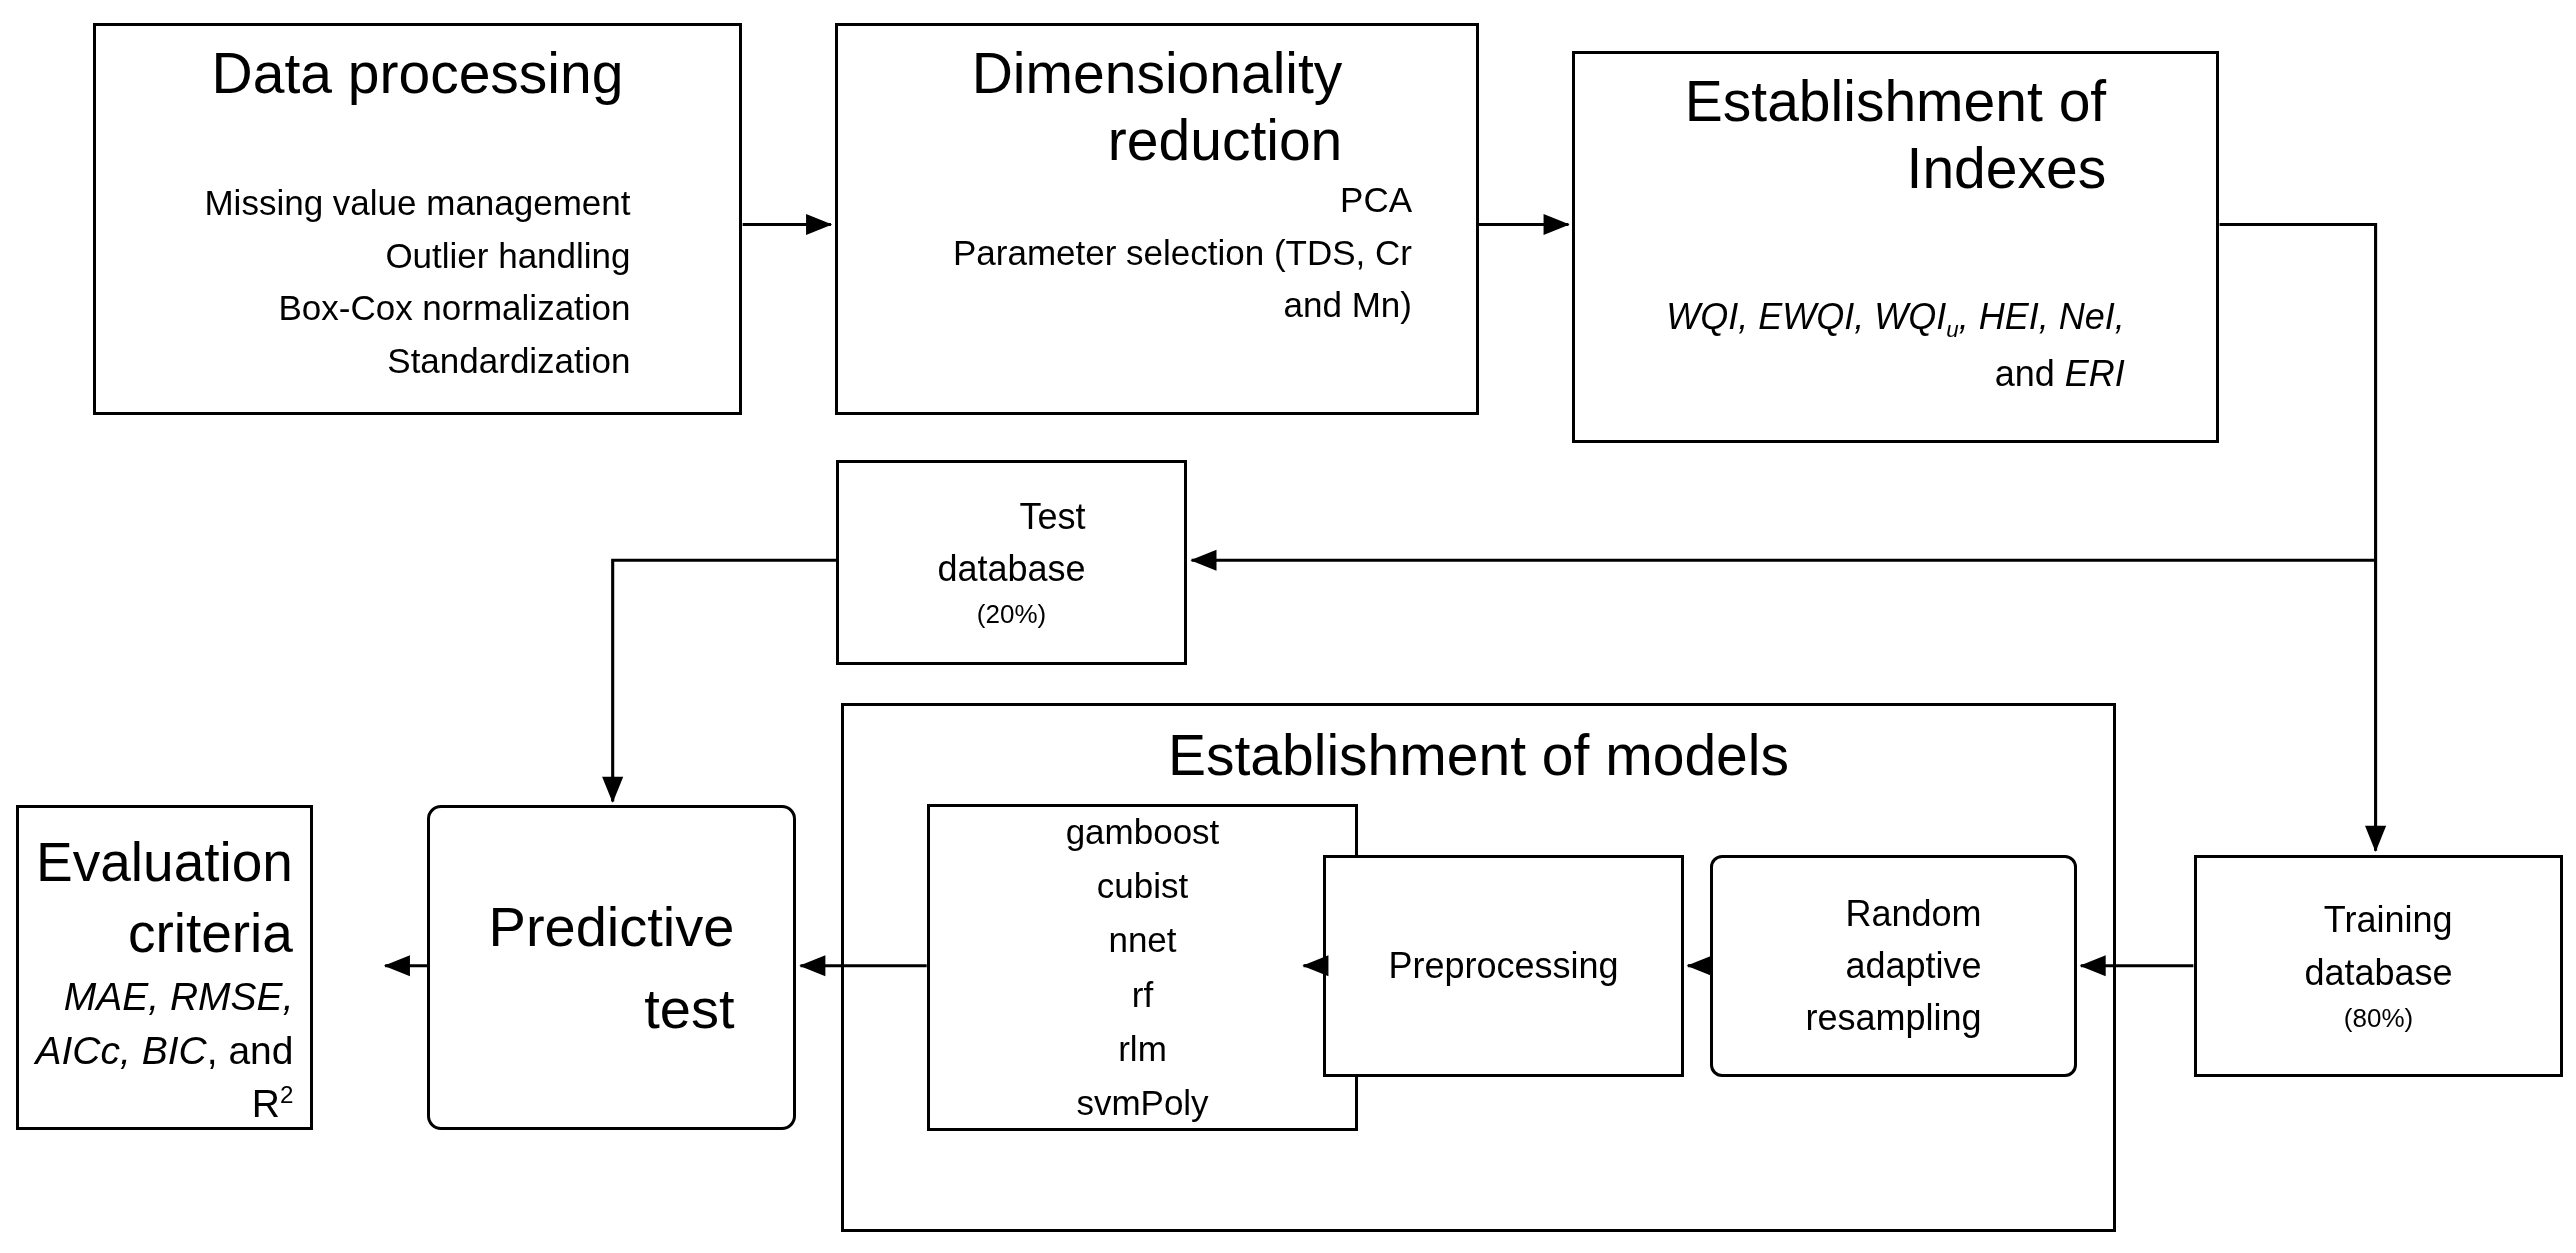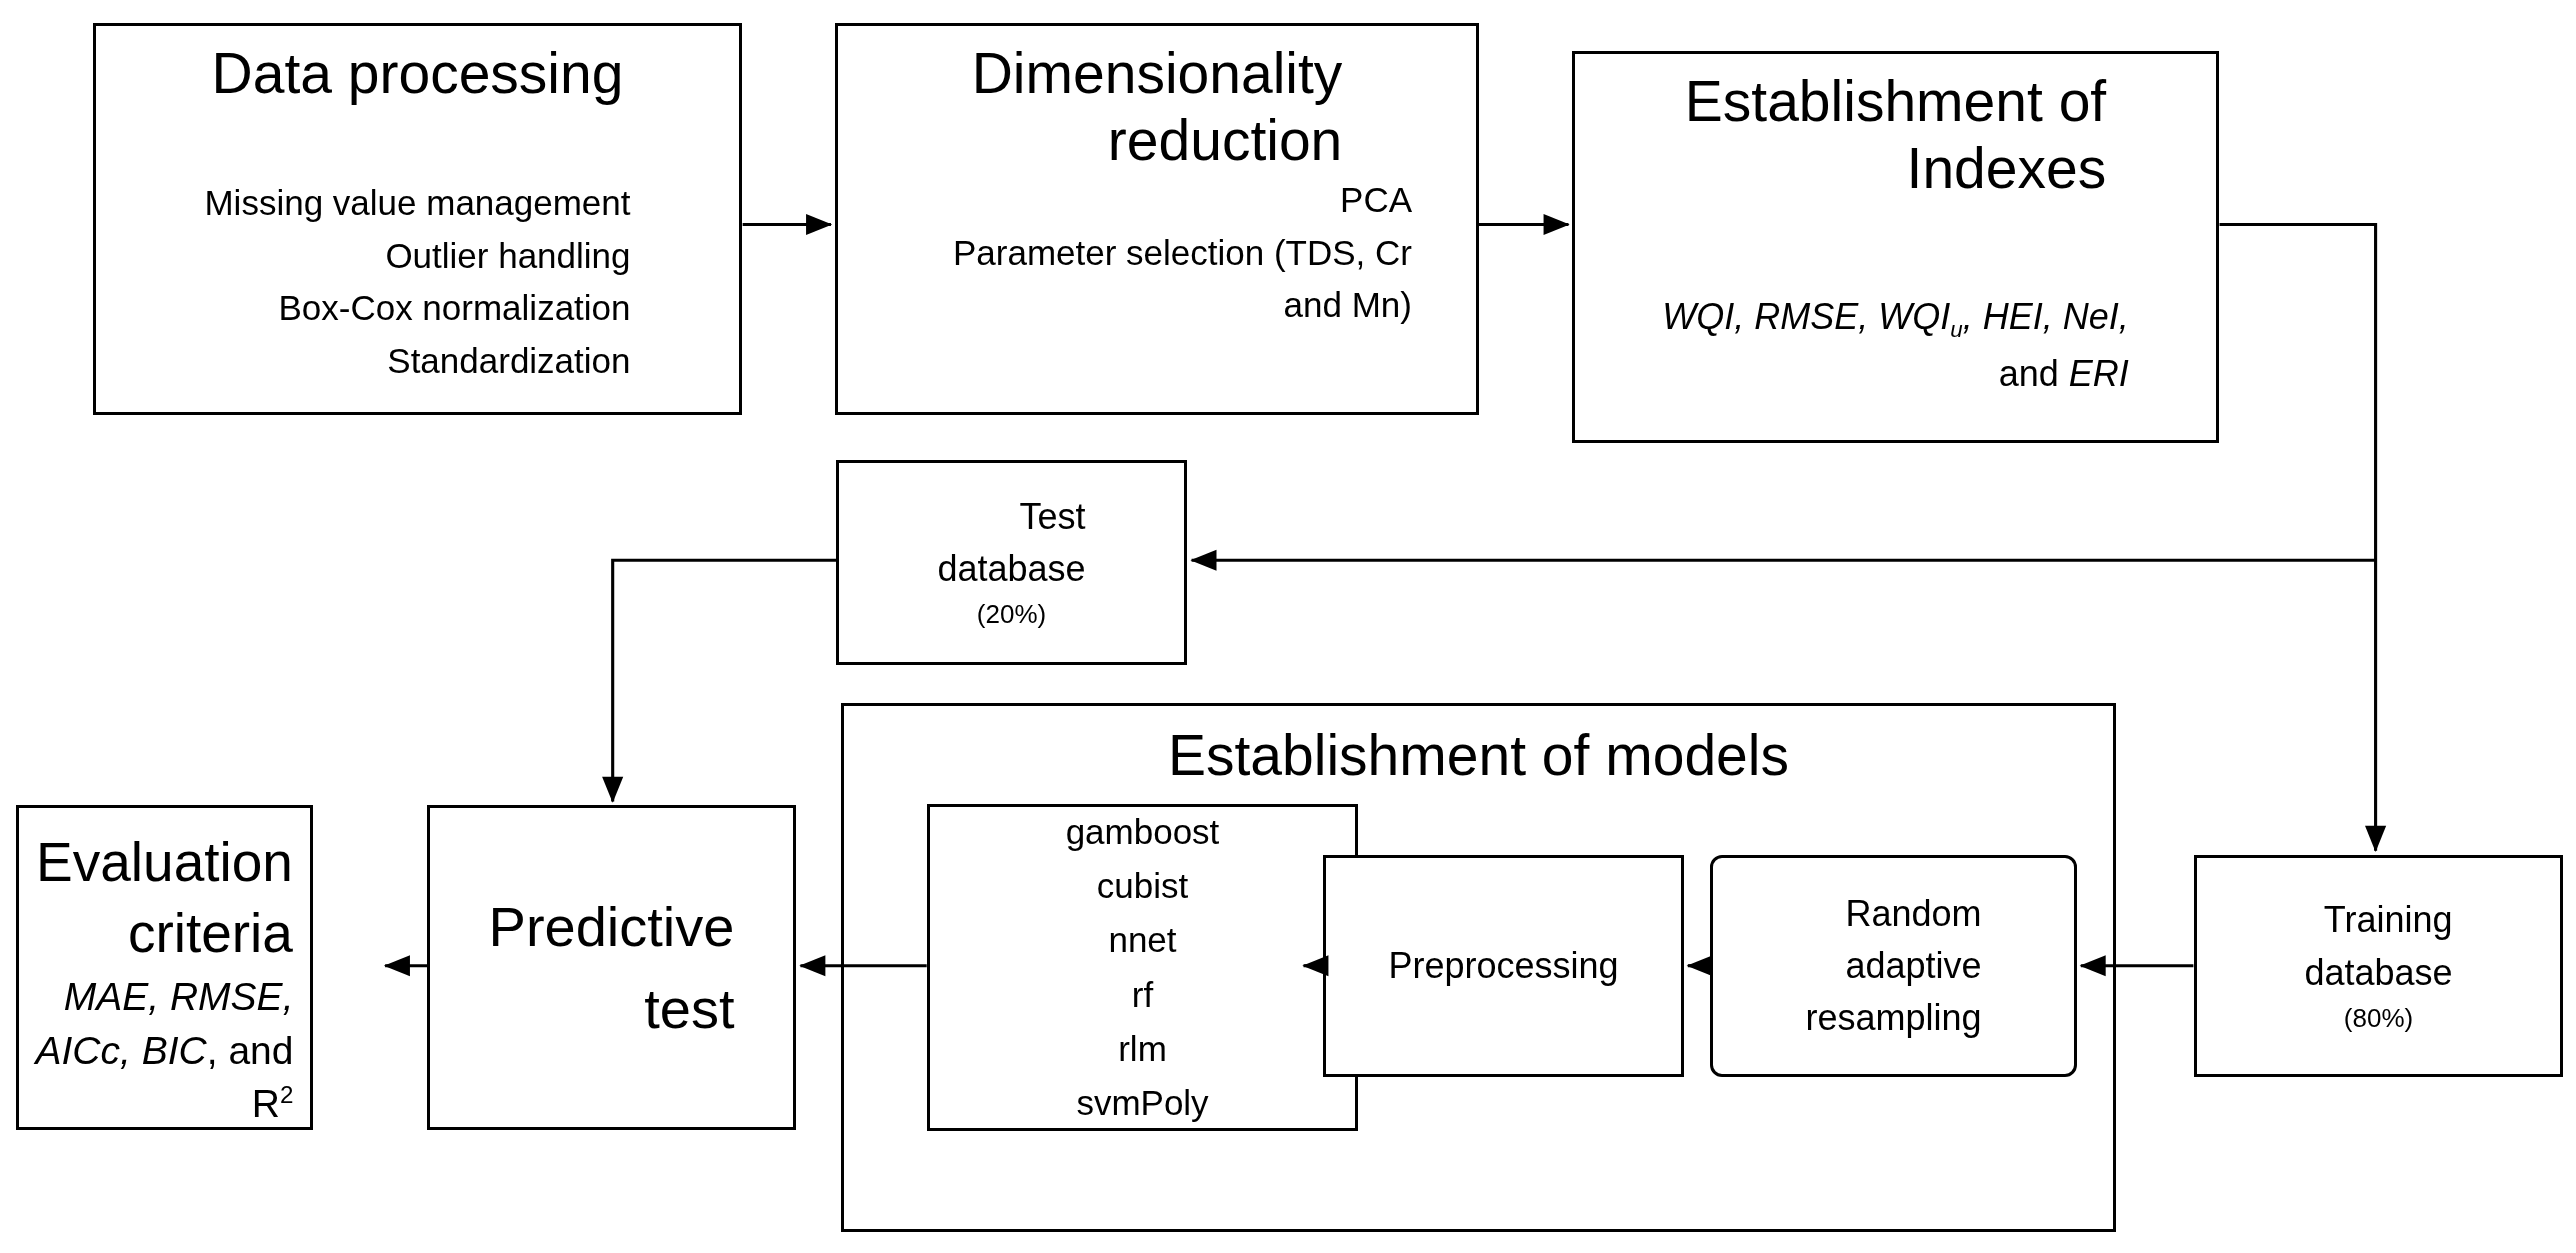--- a/index.html
+++ b/index.html
@@ -72,21 +72,21 @@
     </div>
   </div>
 
   <div class="box" style="left:1572px; top:23px; width:647px; height:392px; padding:13.7px 6.2px 39px 6.2px;margin-top:28px;">
     <div class="title-xl">
       <div>Establishment of</div>
       <div>Indexes</div>
     </div>
     <div class="spacer"></div>
     <div class="idx-text">
-      <span>WQI, RMSE, WQI</span><span class="sub">u</span><span>, HEI, NeI,</span><br>
+      <span>WQI, EWQI, WQI</span><span class="sub">u</span><span>, HEI, NeI,</span><br>
       <span class="up">and </span><span>ERI</span>
     </div>
   </div>
 
   <div class="box" style="left:836px; top:460px; width:351px; height:205px; justify-content:center;">
     <div class="db-text">
       <div>Test</div>
       <div>database</div>
     </div>
     <div class="pct-text">(20%)</div>
@@ -118,21 +118,21 @@
   </div>
 
   <div class="box" style="left:2194px; top:855px; width:369px; height:222px; justify-content:center;">
     <div class="db-text">
       <div>Training</div>
       <div>database</div>
     </div>
     <div class="pct-text">(80%)</div>
   </div>
 
-  <div class="box" style="left:427px; top:805px; width:369px; height:325px; justify-content:center;">
+  <div class="box" style="left:427px; top:805px; width:369px; height:325px; justify-content:center;border-radius:14px;">
     <div class="pt-title">
       <div>Predictive</div>
       <div>test</div>
     </div>
   </div>
 
   <div class="box" style="left:16px; top:805px; width:297px; height:325px; padding-top:18.7px;">
     <div class="ec-title">
       <div>Evaluation</div>
       <div>criteria</div>

